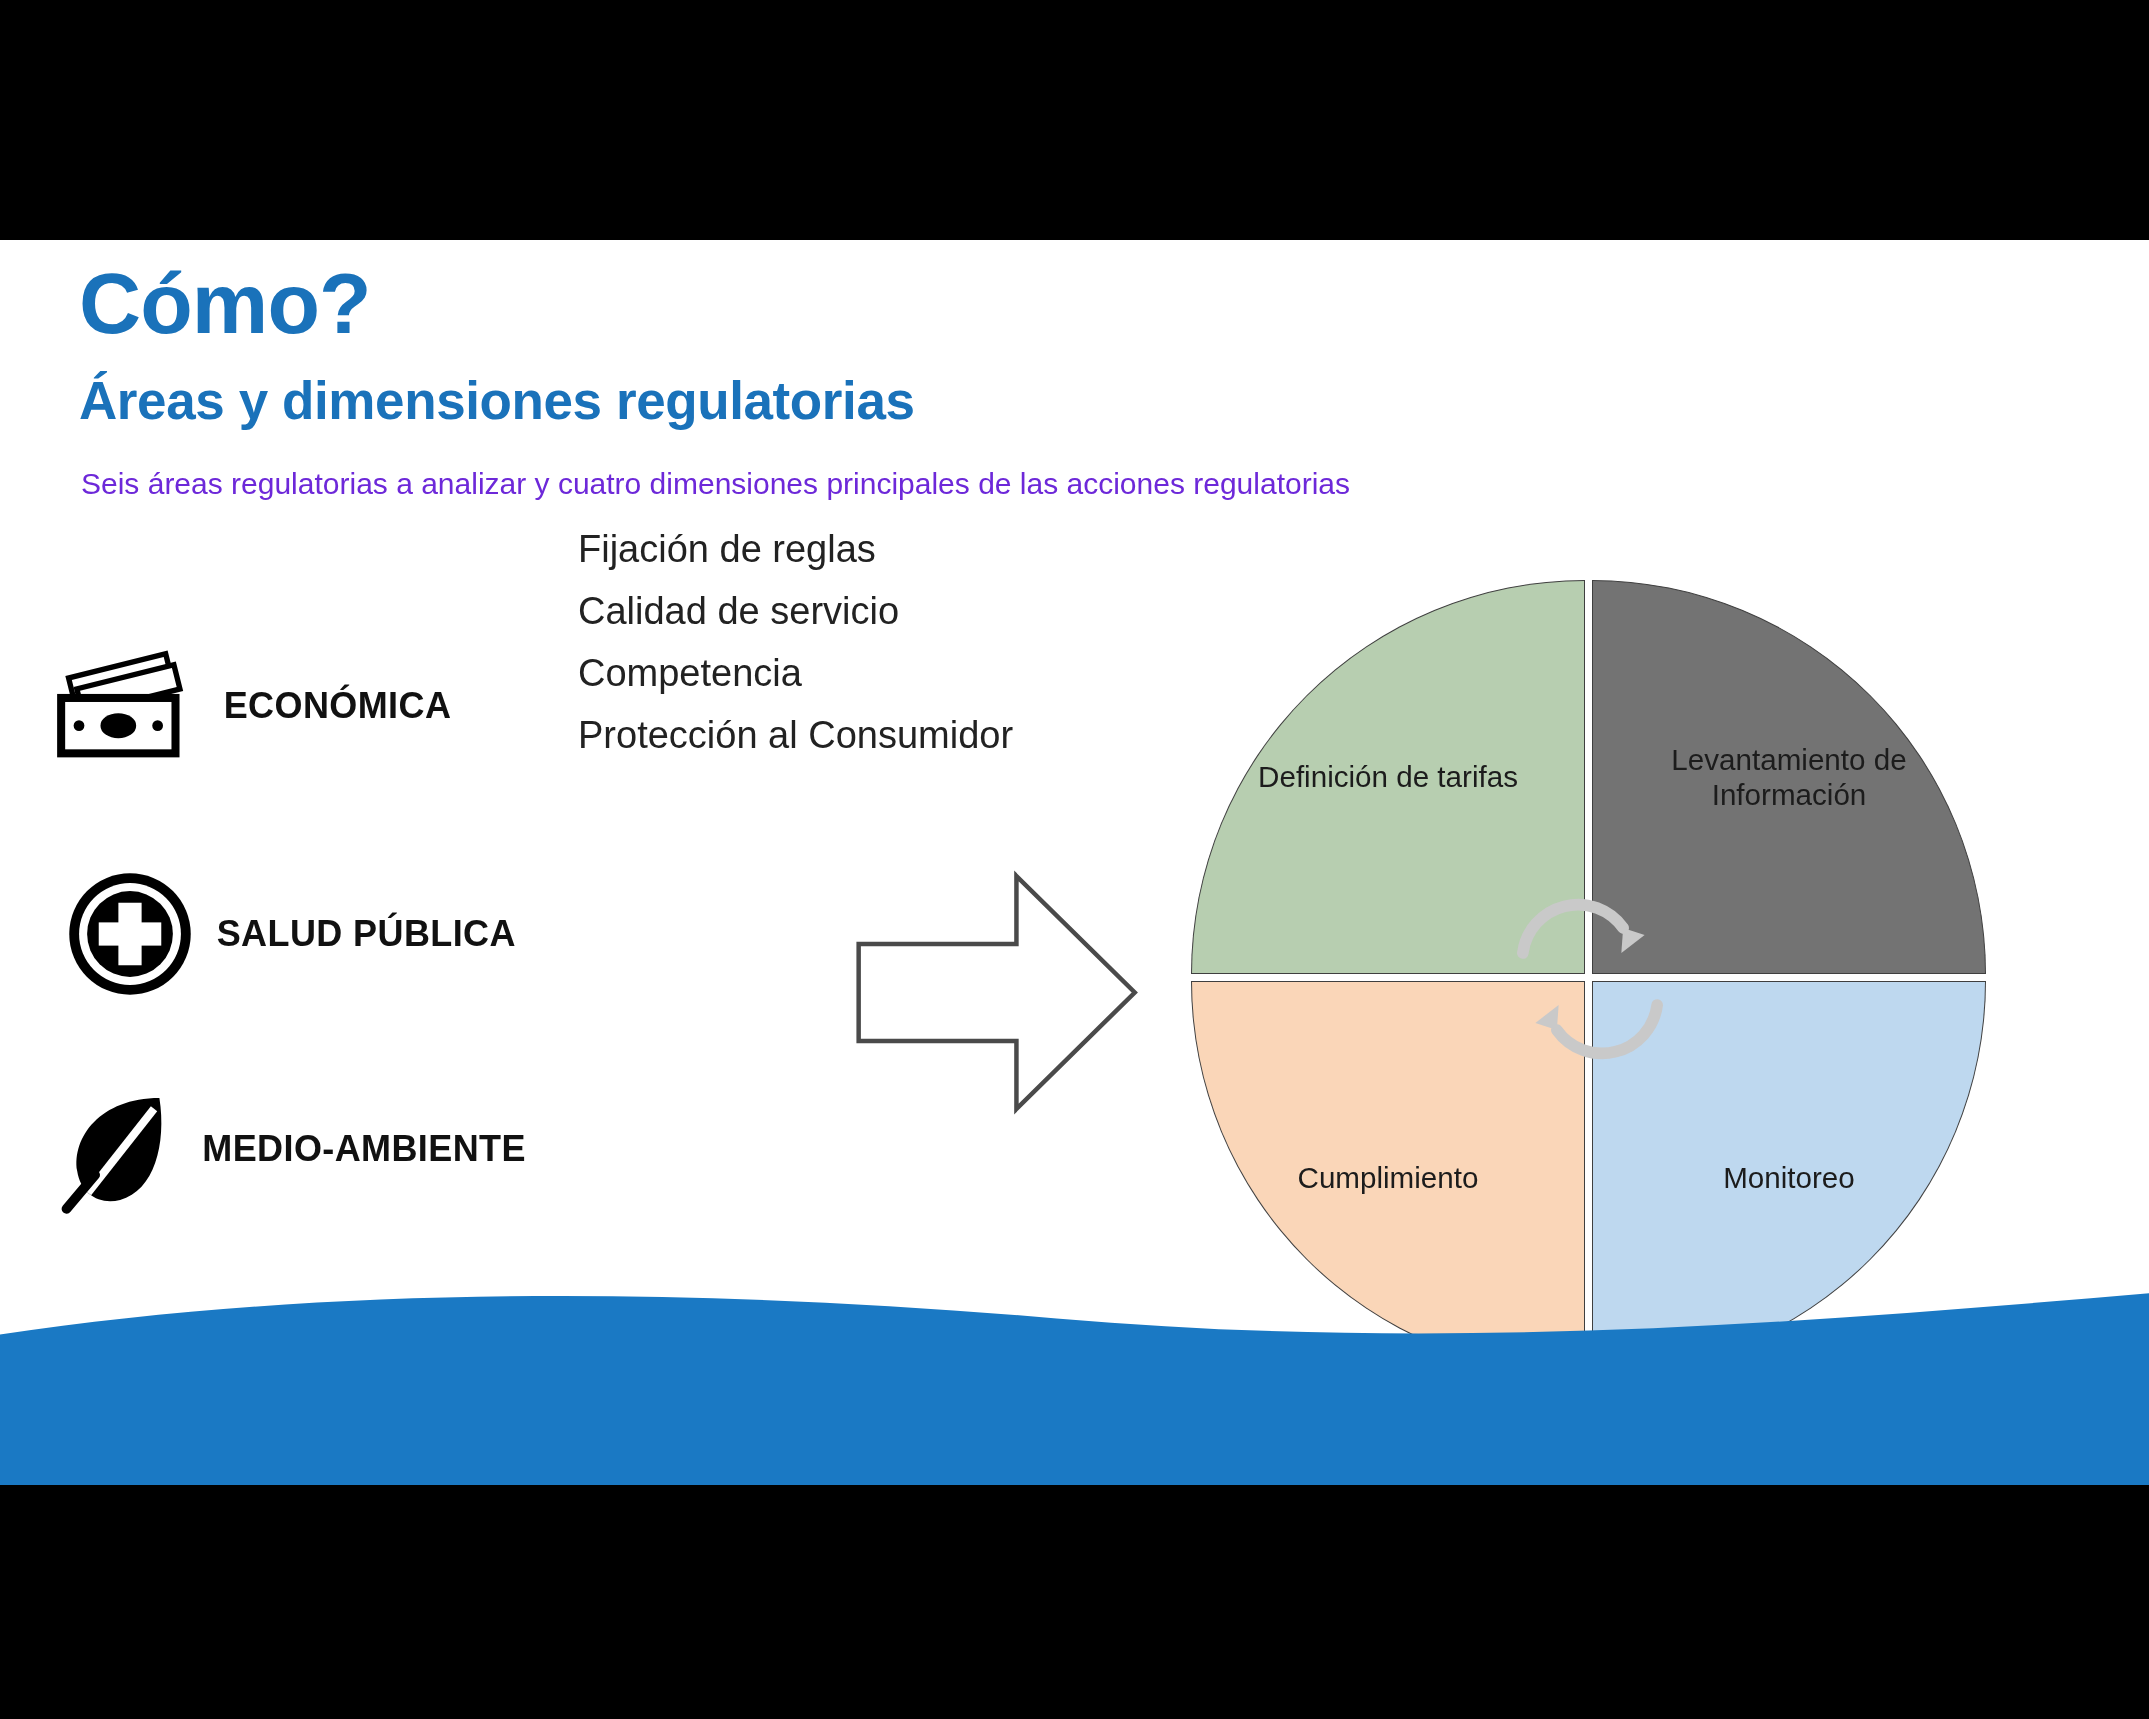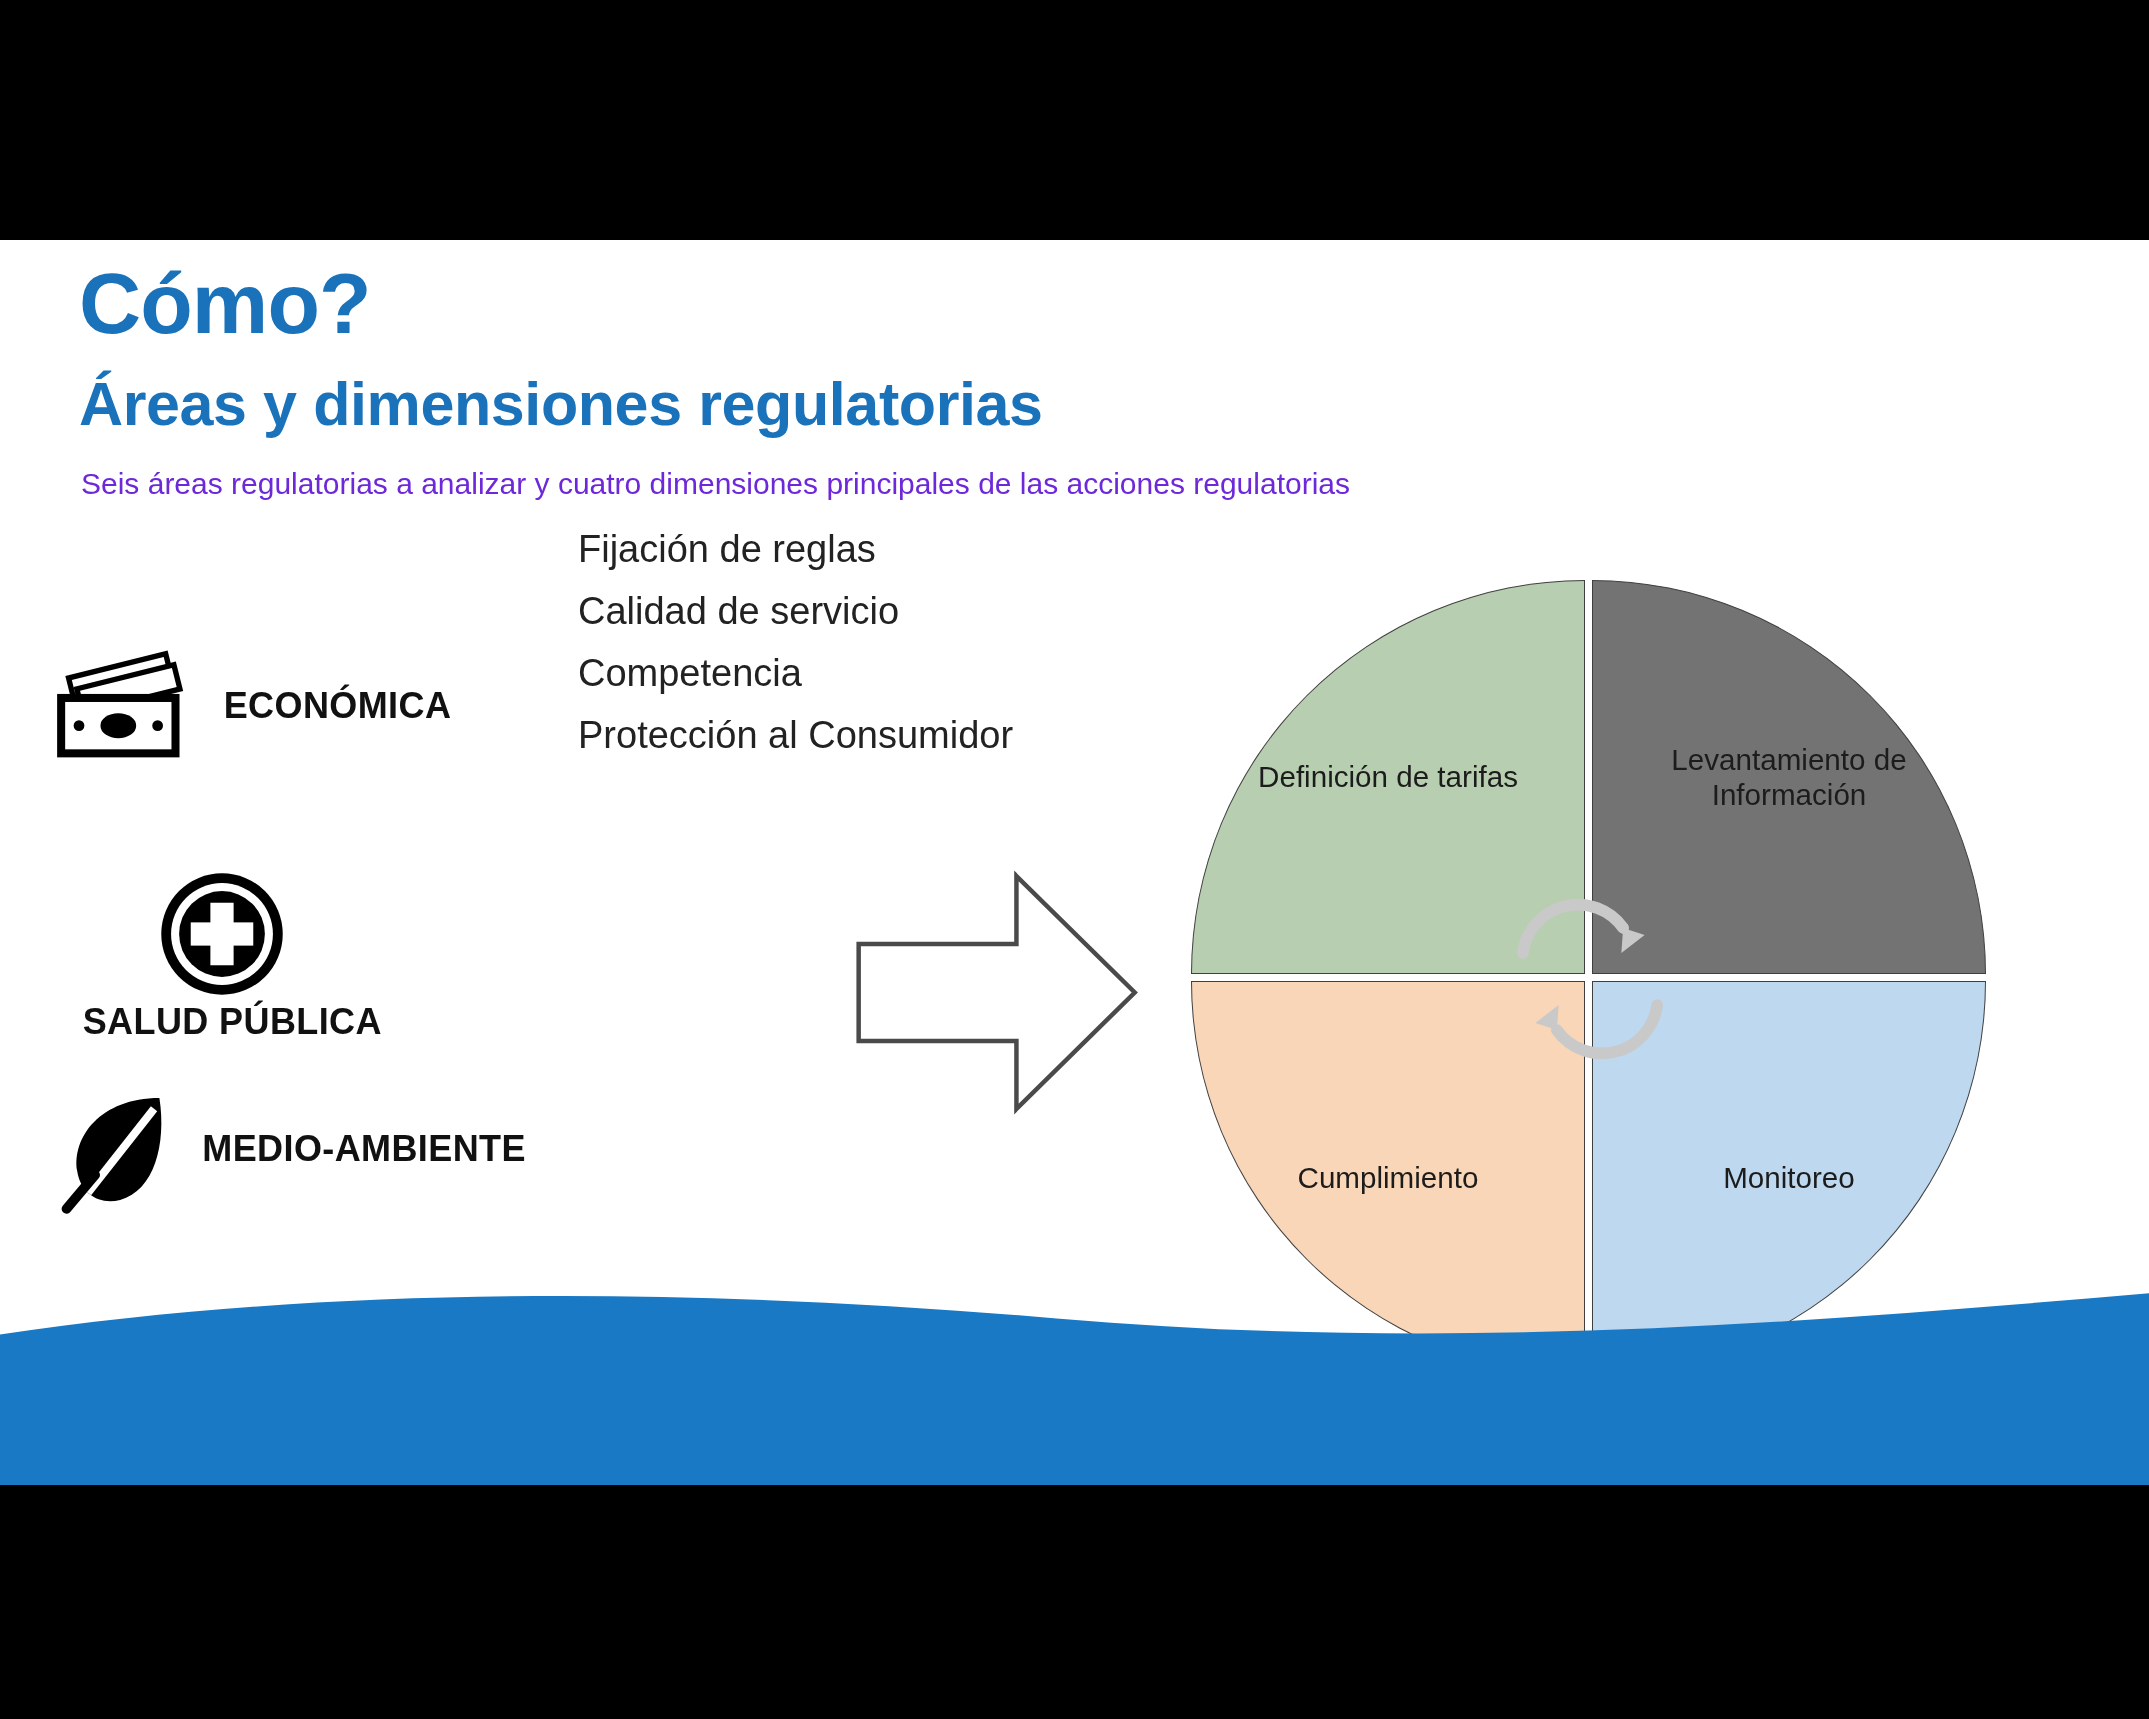--- a/index.html
+++ b/index.html
@@ -38,21 +38,21 @@
     font-weight: bold;
     color: #1a72ba;
     letter-spacing: -0.9px;
     line-height: 1;
     white-space: nowrap;
   }
   .title-sub {
     position: absolute;
     left: 79px;
     top: 134px;
-    font-size: 61px;
+    font-size: 53px;
     font-weight: bold;
     color: #1a72ba;
     letter-spacing: -0.4px;
     line-height: 1;
     white-space: nowrap;
   }
   .subtitle-line {
     position: absolute;
     left: 81px;
     top: 227px;
@@ -188,21 +188,21 @@
           </g>
           <rect x="8" y="66" width="128" height="62" fill="#ffffff" stroke="#000" stroke-width="9"></rect>
           <ellipse cx="72" cy="97" rx="20" ry="14" fill="#000"></ellipse>
           <circle cx="28" cy="97" r="6" fill="#000"></circle>
           <circle cx="116" cy="97" r="6" fill="#000"></circle>
         </svg>
       </div>
       <div class="area-label" style="margin-left:19.7px;">ECONÓMICA</div>
     </div>
 
-    <div class="area-row" style="left:63px; top:627px;flex-direction:column;">
+    <div class="area-row" style="left:63px; top:627px;">
       <div class="area-icon">
         <svg viewBox="0 0 150 150" width="134" height="134" aria-hidden="true">
           <circle cx="75" cy="75" r="68" fill="#000"></circle>
           <circle cx="75" cy="75" r="57" fill="#fff"></circle>
           <circle cx="75" cy="75" r="48" fill="#000"></circle>
           <rect x="62" y="40" width="26" height="70" fill="#fff"></rect>
           <rect x="40" y="62" width="70" height="26" fill="#fff"></rect>
         </svg>
       </div>
       <div class="area-label" style="margin-left:19.7px;">SALUD PÚBLICA</div>

